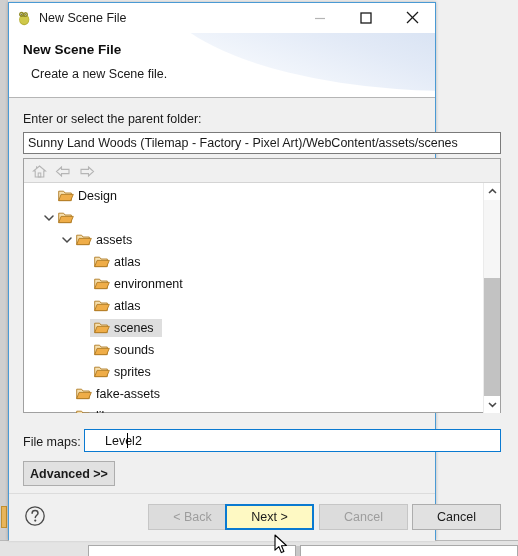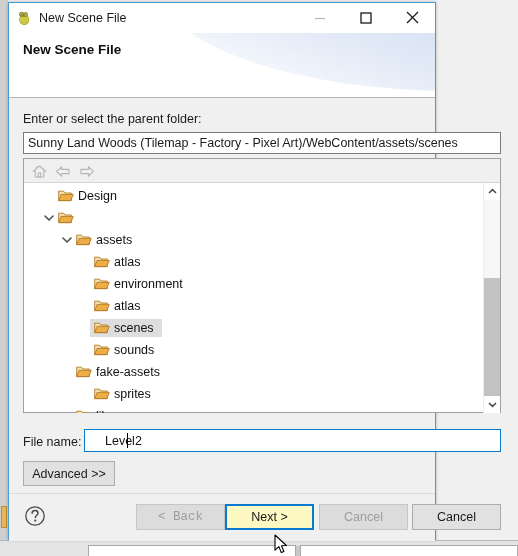--- a/index.html
+++ b/index.html
@@ -338,20 +338,21 @@
     top: 363px;
     width: 92px;
     height: 25px;
     background: #e1e1e1;
     border: 1px solid #adadad;
     box-sizing: border-box;
     font-family: "Liberation Sans", sans-serif;
     font-size: 12.5px;
     color: #1a1a1a;
     cursor: default;
+    font-weight: bold;
   }
 
   
   #footer {
     position: relative;
     height: 47px;
     background: #f0f0f0;
     border-top: 1px solid #dcdcdc;
   }
   #help-button {
@@ -380,21 +381,21 @@
   }
   .dlgbtn.disabled {
     color: #9d9d9d;
     background: #dcdcdc;
     border-color: #c6c6c6;
   }
   .dlgbtn.focused {
     background: #fef9c3;
     border: 2px solid #0a7ad1;
   }
-  #btn-back   { left: 127px; font-family: Liberation Mono, monospace; }
+  #btn-back   { left: 139px; }
   #btn-next   { left: 216px; }
   #btn-finish { left: 310px; }
   #btn-cancel { left: 403px; }
 
   
   #mouse-cursor {
     position: absolute;
     left: 274px;
     top: 534px;
     pointer-events: none;
@@ -445,20 +446,21 @@
       <svg width="13" height="13" viewBox="0 0 13 13">
         <line x1="1" y1="1" x2="12" y2="12" stroke-width="1.2"></line>
         <line x1="12" y1="1" x2="1" y2="12" stroke-width="1.2"></line>
       </svg>
     </span>
   </div>
 
   <div id="header">
     <div id="header-swoosh"></div>
     <div id="header-title">New Scene File</div>
+    <div id="header-desc">Create a new Scene file.</div>
   </div>
 
   <div id="body">
 
     <label id="parent-label">Enter or select the parent folder:</label>
     <input id="parent-input" type="text" value="Sunny Land Woods (Tilemap - Factory - Pixel Art)/WebContent/assets/scenes" style="">
 
     <div id="tree-panel">
 
       <div id="tree-toolbar">
@@ -559,36 +561,36 @@
             <div class="tree-row">
               <span class="folder-icon" style="left: 70px;">
                 <svg width="16" height="14" viewBox="0 0 16 14">
                   <path d="M0.7 2.2 L5.6 2.2 L7.0 4.0 L13.3 4.0 L13.3 11.6 L0.7 11.6 Z" fill="#f6dfae" stroke="#b07a22" stroke-width="0.9"></path>
                   <path d="M3.1 5.4 L15.3 5.4 L12.7 11.6 L0.7 11.6 Z" fill="#efad48" stroke="#b07a22" stroke-width="0.9"></path>
                 </svg>
               </span>
               <span class="tree-label" style="left: 90px;">sounds</span>
             </div>
             <div class="tree-row">
+              <span class="folder-icon" style="left: 70px;">
+                <svg width="16" height="14" viewBox="0 0 16 14">
+                  <path d="M0.7 2.2 L5.6 2.2 L7.0 4.0 L13.3 4.0 L13.3 11.6 L0.7 11.6 Z" fill="#f6dfae" stroke="#b07a22" stroke-width="0.9"></path>
+                  <path d="M3.1 5.4 L15.3 5.4 L12.7 11.6 L0.7 11.6 Z" fill="#efad48" stroke="#b07a22" stroke-width="0.9"></path>
+                </svg>
+              </span>
+              <span class="tree-label" style="left: 90px;">sprites</span>
+            </div>
+            <div class="tree-row">
               <span class="folder-icon" style="left: 52px;">
                 <svg width="16" height="14" viewBox="0 0 16 14">
                   <path d="M0.7 2.2 L5.6 2.2 L7.0 4.0 L13.3 4.0 L13.3 11.6 L0.7 11.6 Z" fill="#f6dfae" stroke="#b07a22" stroke-width="0.9"></path>
                   <path d="M3.1 5.4 L15.3 5.4 L12.7 11.6 L0.7 11.6 Z" fill="#efad48" stroke="#b07a22" stroke-width="0.9"></path>
                 </svg>
               </span>
               <span class="tree-label" style="left: 72px;">fake-assets</span>
-            </div>
-            <div class="tree-row">
-              <span class="folder-icon" style="left: 70px;">
-                <svg width="16" height="14" viewBox="0 0 16 14">
-                  <path d="M0.7 2.2 L5.6 2.2 L7.0 4.0 L13.3 4.0 L13.3 11.6 L0.7 11.6 Z" fill="#f6dfae" stroke="#b07a22" stroke-width="0.9"></path>
-                  <path d="M3.1 5.4 L15.3 5.4 L12.7 11.6 L0.7 11.6 Z" fill="#efad48" stroke="#b07a22" stroke-width="0.9"></path>
-                </svg>
-              </span>
-              <span class="tree-label" style="left: 90px;">sprites</span>
             </div>
             <div class="tree-row">
               <span class="folder-icon" style="left: 52px;">
                 <svg width="16" height="14" viewBox="0 0 16 14">
                   <path d="M0.7 2.2 L5.6 2.2 L7.0 4.0 L13.3 4.0 L13.3 11.6 L0.7 11.6 Z" fill="#f6dfae" stroke="#b07a22" stroke-width="0.9"></path>
                   <path d="M3.1 5.4 L15.3 5.4 L12.7 11.6 L0.7 11.6 Z" fill="#efad48" stroke="#b07a22" stroke-width="0.9"></path>
                 </svg>
               </span>
               <span class="tree-label" style="left: 72px;">lib</span>
             </div>
@@ -605,21 +607,21 @@
           </div>
           <span class="sb-arrow" id="sb-down">
             <svg width="9" height="7" viewBox="0 0 9 7">
                 <path d="M1 2 L4.5 5.4 L8 2" fill="none" stroke="#4a4a4a" stroke-width="1.5"></path>
               </svg>
           </span>
         </div>
       </div>
     </div>
 
-    <label id="filename-label">File name:</label>
+    <label id="filename-label">File maps:</label>
     <input id="filename-input" type="text" value="Level2" style="">
     <div id="filename-caret"></div>
 
     <button id="advanced-button">Advanced &gt;&gt;</button>
   </div>
 
   <div id="footer">
     <span id="help-button">
       <svg width="22" height="22" viewBox="0 0 22 22">
         <circle cx="11" cy="11" r="9.2" fill="none" stroke="#4a4a4a" stroke-width="1.3"></circle>

